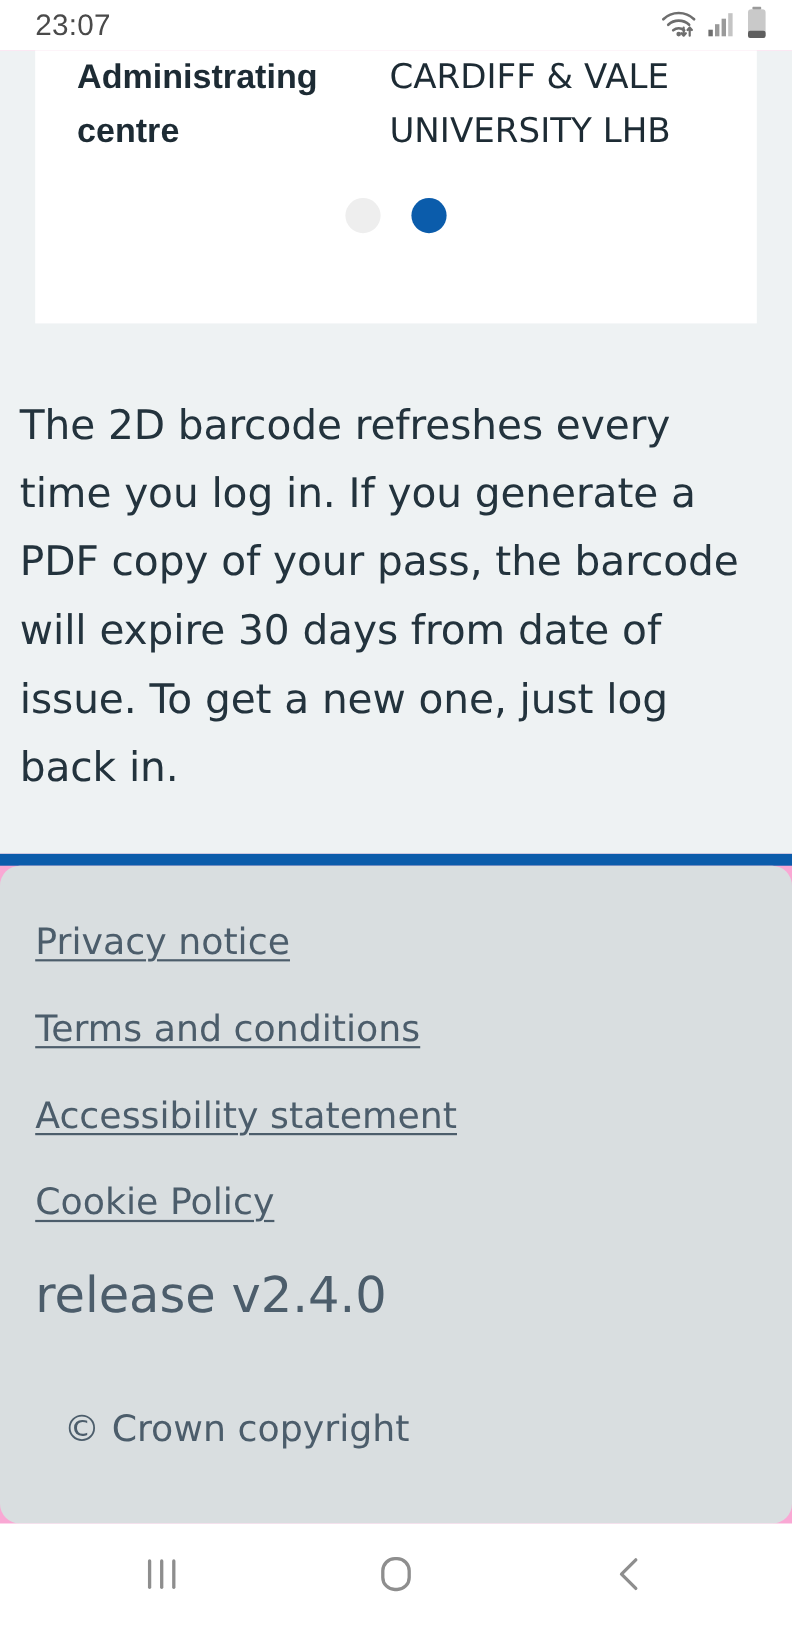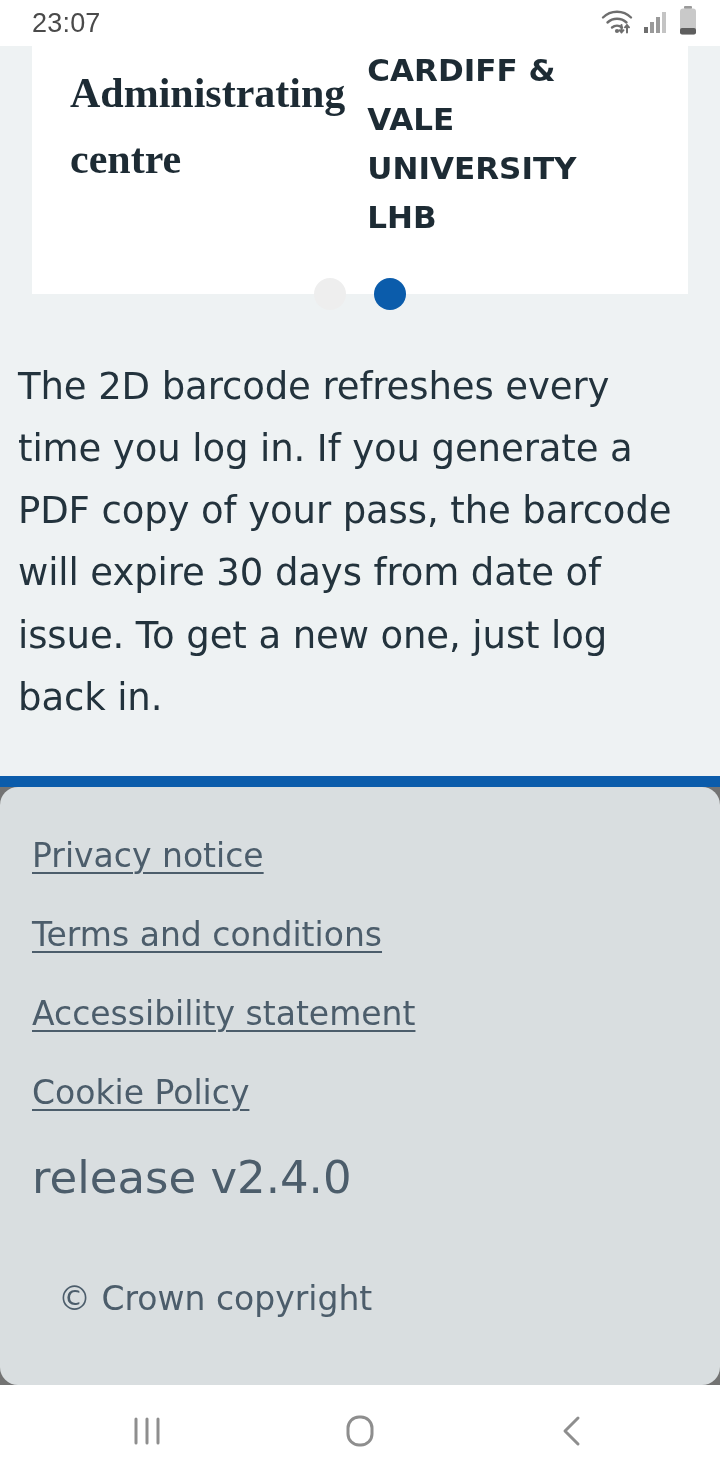--- a/index.html
+++ b/index.html
@@ -9,21 +9,21 @@
     width:720px; height:1480px;
     overflow:hidden;
     font-family:"DejaVu Sans", sans-serif;
     background:#ffffff;
   }
 
   .screen {
     position:relative;
     width:720px; height:1480px;
     display:flex; flex-direction:column;
-    background:#737373;
+    background:#f9a8d4;
   }
 
   
   .status-bar {
     position:relative;
     flex:0 0 46px;
     background:#ffffff;
     display:flex; align-items:center;
     justify-content:space-between;
     padding:0 22px 0 32px;
@@ -59,31 +59,30 @@
     background:#ffffff;
     padding:36px 0 0 0;
   }
   .card-row {
     display:flex;
     padding:0 38px;
     gap:22px;
   }
   .card-label {
     flex:0 0 262px;
-    font-size:42px;
+    font-size:31px;
     font-weight:700;
     line-height:1.58;
     color:#1d2b34;
-    font-family:Liberation Serif, serif;
-    margin-top:14px;
+    font-family:Liberation Sans, sans-serif;
   }
   .card-value {
     flex:1 1 auto;
     font-size:31px;
-    font-weight:700;
+    font-weight:400;
     line-height:1.58;
     color:#1d2b34;
     font-family:"DejaVu Sans", sans-serif;
   }
   .dots {
     display:flex;
     justify-content:center;
     align-items:center;
     gap:28px;
     margin-top:36px;

